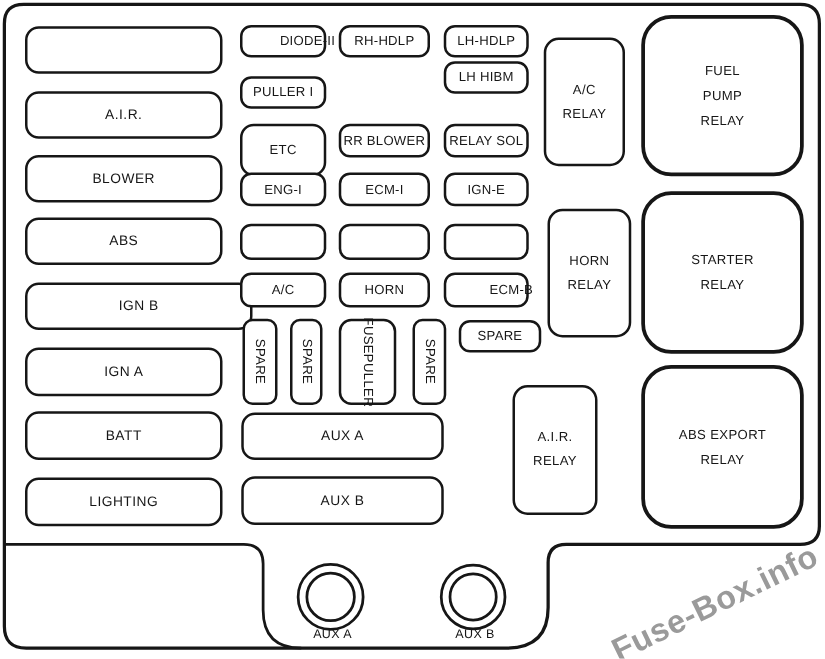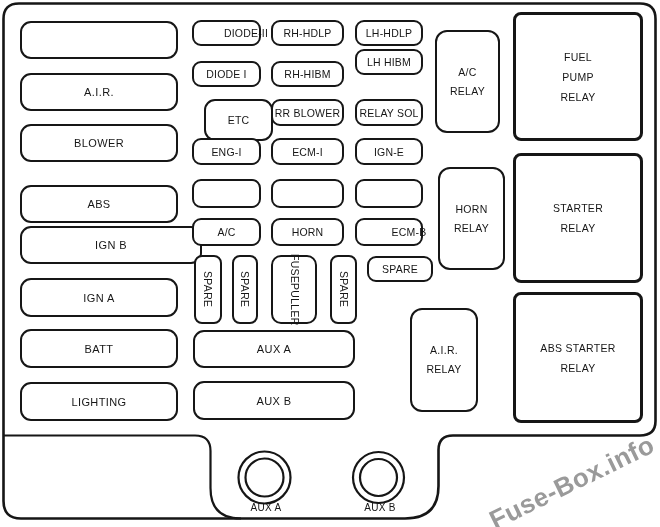--- a/index.html
+++ b/index.html
@@ -10,21 +10,21 @@
   .outline-svg{position:absolute;left:0;top:0;}
   .fbox{
     position:absolute;box-sizing:border-box;background:#ffffff;
     border:2px solid #161616;border-radius:9px;
     display:flex;align-items:center;justify-content:center;
     font-size:10.5px;letter-spacing:.2px;text-align:center;white-space:nowrap;
   }
   .leftcol{border-radius:11px;font-size:11px;letter-spacing:.4px;}
   .auxbig{border-radius:11px;font-size:11px;letter-spacing:.4px;}
   .relaybox{border-radius:12px;}
-  .thick{border-width:3px;border-radius:8px;}
+  .thick{border-width:3px;border-radius:24px;}
   .vbox{writing-mode:vertical-rl;border-radius:8px;letter-spacing:.3px;}
   .vbox div{line-height:13px;}
   .relay-lines{display:flex;flex-direction:column;align-items:center;line-height:19px;letter-spacing:.3px;}
   .relay-lines.l20{line-height:20px;}
   .portlabel{position:absolute;width:70px;text-align:center;font-size:10px;letter-spacing:.3px;}
   .watermark{
     position:absolute;left:462px;top:467px;width:220px;text-align:center;
     font-size:26px;font-weight:bold;color:#9a9a9a;letter-spacing:.5px;
     transform:rotate(-26deg);transform-origin:center center;
   }
@@ -45,35 +45,34 @@
     </g>
     <g>
       <circle cx="378.5" cy="477.5" r="25.5" fill="none" stroke="#161616" stroke-width="2.2"></circle>
       <circle cx="378.5" cy="477.5" r="18.5" fill="none" stroke="#161616" stroke-width="2.2"></circle>
     </g>
   </svg>
 
   <div class="fbox leftcol" style="left:20px;top:21px;width:158px;height:38px;"></div>
   <div class="fbox leftcol" style="left:20px;top:73px;width:158px;height:38px;">A.I.R.</div>
   <div class="fbox leftcol" style="left:20px;top:124px;width:158px;height:38px;">BLOWER</div>
-  <div class="fbox leftcol" style="left:20px;top:174px;width:158px;height:38px;margin-top:11px;">ABS</div>
+  <div class="fbox leftcol" style="left:20px;top:174px;width:158px;height:38px;">ABS</div>
   <div class="fbox leftcol" style="left:20px;top:226px;width:182px;height:38px;text-align:center;">IGN B</div>
   <div class="fbox leftcol" style="left:20px;top:278px;width:158px;height:39px;">IGN A</div>
   <div class="fbox leftcol" style="left:20px;top:329px;width:158px;height:39px;text-align:right;">BATT</div>
   <div class="fbox leftcol" style="left:20px;top:382px;width:158px;height:39px;">LIGHTING</div>
 
   <div class="fbox" style="left:192px;top:20px;width:69px;height:26px;padding-left:39px;">DIODE-II</div>
   <div class="fbox" style="left:271px;top:20px;width:73px;height:26px;">RH-HDLP</div>
   <div class="fbox" style="left:355px;top:20px;width:68px;height:26px;">LH-HDLP</div>
 
-  <div class="fbox" style="left:192px;top:61px;width:69px;height:26px;">DIODE I</div>
-  <div class="fbox" style="left:271px;top:61px;width:73px;height:26px;">RH-HIBM</div>
+  <div class="fbox" style="left:192px;top:61px;width:69px;height:26px;">PULLER I</div>
   <div class="fbox" style="left:355px;top:49px;width:68px;height:26px;">LH HIBM</div>
 
-  <div class="fbox" style="left:204px;top:99px;width:69px;height:42px;border-radius:11px;">ETC</div>
+  <div class="fbox" style="left:192px;top:99px;width:69px;height:42px;border-radius:11px;">ETC</div>
   <div class="fbox" style="left:271px;top:99px;width:73px;height:27px;">RR BLOWER</div>
   <div class="fbox" style="left:355px;top:99px;width:68px;height:27px;">RELAY SOL</div>
 
   <div class="fbox" style="left:192px;top:138px;width:69px;height:27px;">ENG-I</div>
   <div class="fbox" style="left:271px;top:138px;width:73px;height:27px;">ECM-I</div>
   <div class="fbox" style="left:355px;top:138px;width:68px;height:27px;">IGN-E</div>
 
   <div class="fbox" style="left:192px;top:179px;width:69px;height:29px;"></div>
   <div class="fbox" style="left:271px;top:179px;width:73px;height:29px;"></div>
   <div class="fbox" style="left:355px;top:179px;width:68px;height:29px;"></div>
@@ -125,21 +124,21 @@
 
   <div class="fbox relaybox" style="left:410px;top:308px;width:68px;height:104px;">
     <div class="relay-lines">
       <div>A.I.R.</div>
       <div>RELAY</div>
     </div>
   </div>
 
   <div class="fbox thick" style="left:513px;top:292px;width:130px;height:131px;">
     <div class="relay-lines l20">
-      <div>ABS STARTER</div>
+      <div>ABS EXPORT</div>
       <div>RELAY</div>
     </div>
   </div>
 
   <div class="portlabel" style="left:231px;top:502px;">AUX A</div>
   <div class="portlabel" style="left:345px;top:502px;">AUX B</div>
 
   <div class="watermark">Fuse-Box.info</div>
 
 </div>

